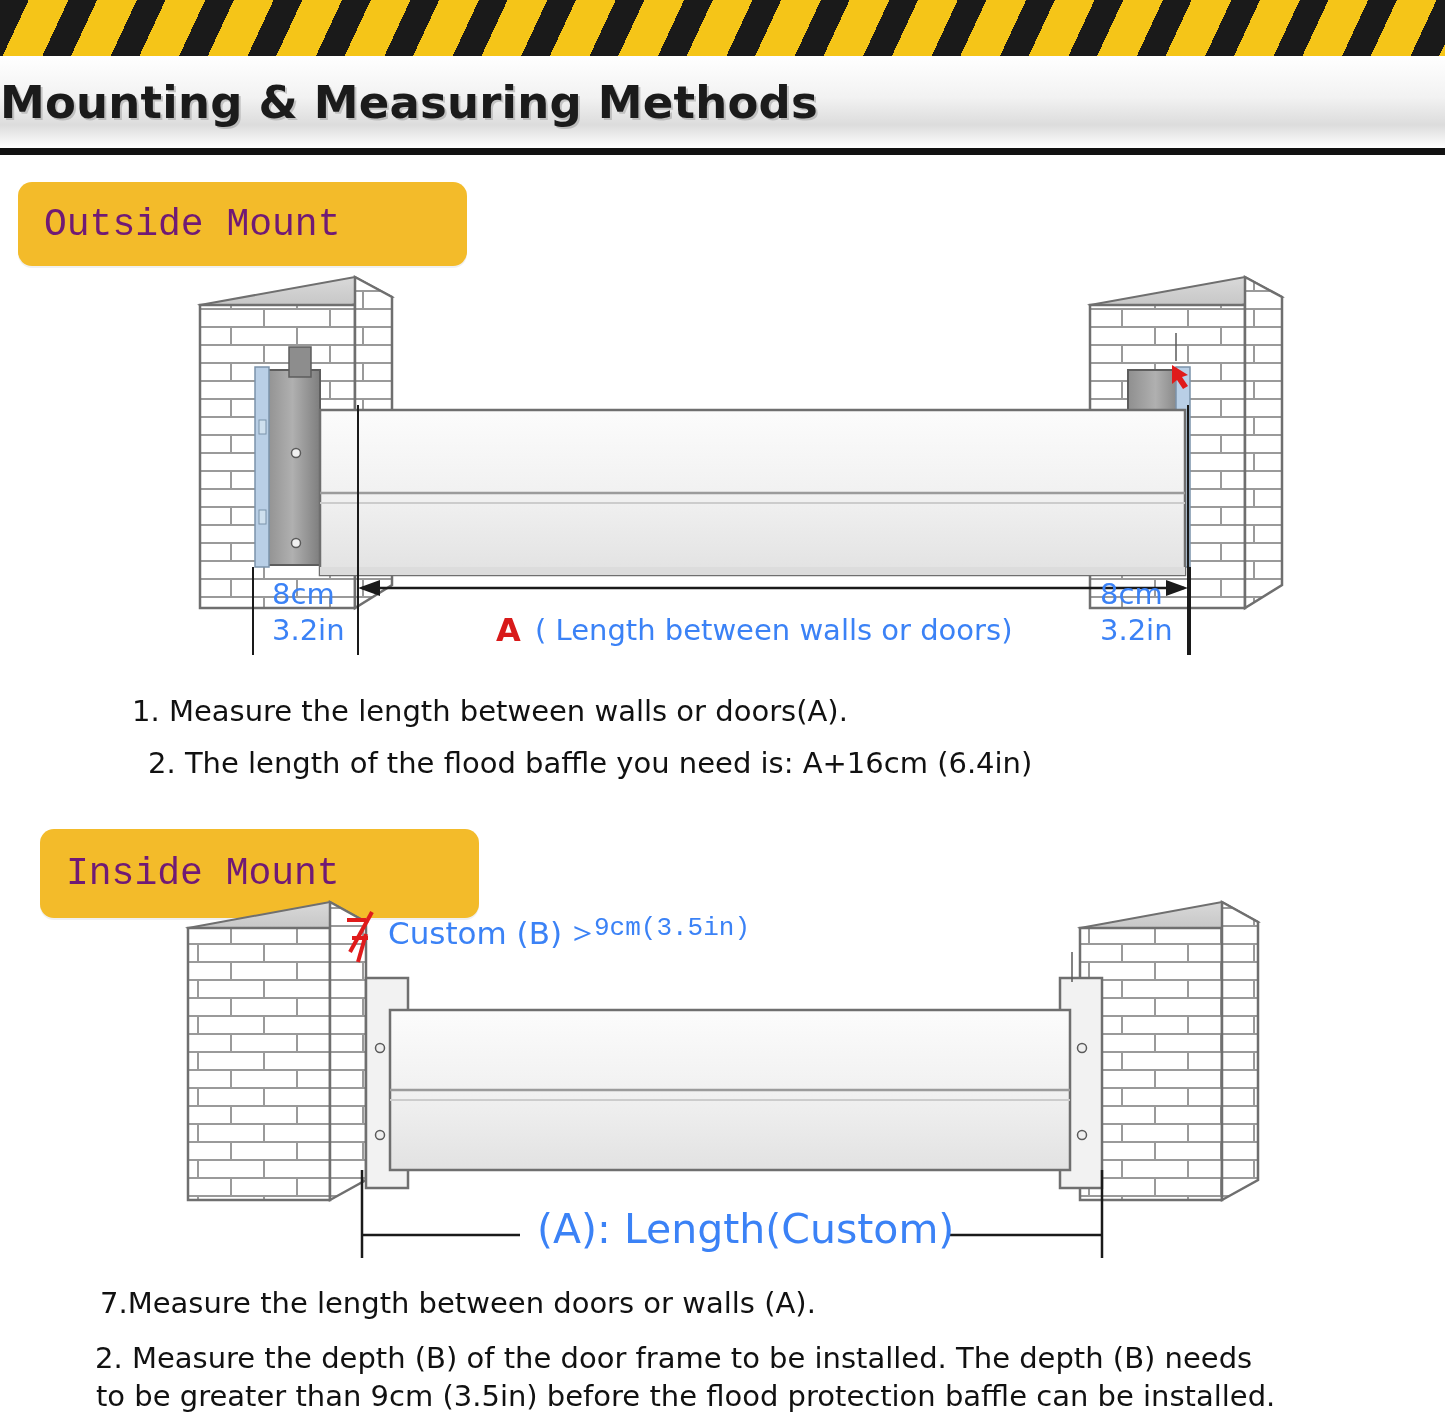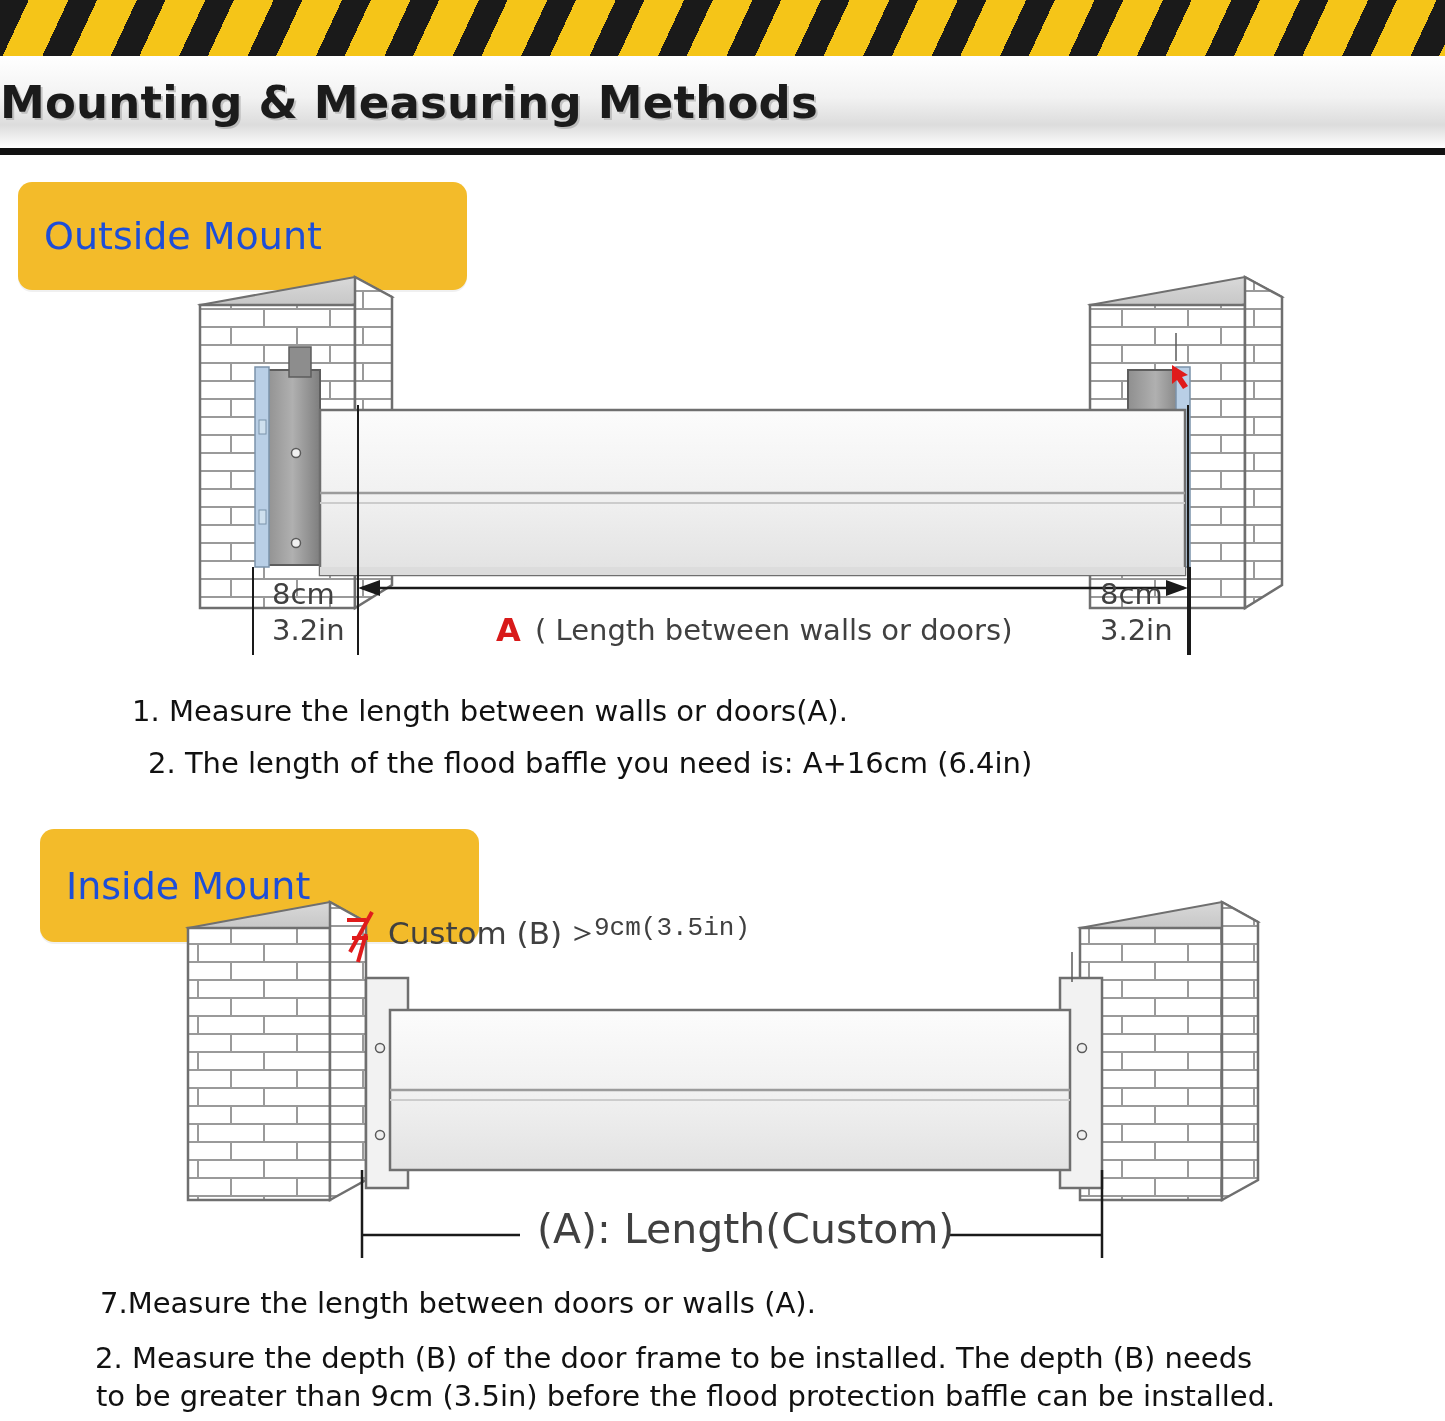--- a/index.html
+++ b/index.html
@@ -49,45 +49,46 @@
     text-shadow: 2px 2px 0 rgba(160,160,160,0.55);
   }
 
   
   .pill {
     position: absolute;
     background: #f3bb2a;
     border-radius: 14px;
     display: flex;
     align-items: center;
-    padding: 12px 26px;
+    padding: 0 26px;
     font-size: 38px;
-    color: #1d4ed8;
+    color: #701a75;
     box-shadow: 0 2px 0 rgba(0,0,0,0.06);
+    font-family: Liberation Mono, monospace;
   }
   #pill-outside { left: 18px; top: 182px; width: 397px; height: 84px; }
   #pill-inside  { left: 22px; top: 829px; width: 387px; height: 89px; margin-left: 18px; }
 
   
   .note {
     position: absolute;
     font-size: 29px;
     color: #111;
     white-space: nowrap;
   }
   #note1-1 { left: 132px; top: 694px; }
   #note1-2 { left: 148px; top: 746px; }
   #note2-1 { left: 100px; top: 1286px; }
   #note2-2 { left: 95px;  top: 1341px; }
   #note2-3 { left: 96px;  top: 1379px; }
 
   .dim-label {
     position: absolute;
     font-size: 29px;
-    color: #404040;
+    color: #3b82f6;
     white-space: nowrap;
   }
 
   
   .diagram { position: absolute; }
   #diagram-outside { left: 0; top: 255px; width: 1445px; height: 420px; }
   #diagram-inside  { left: 0; top: 890px; width: 1445px; height: 390px; }
 
   svg { display: block; overflow: visible; }
 </style>

